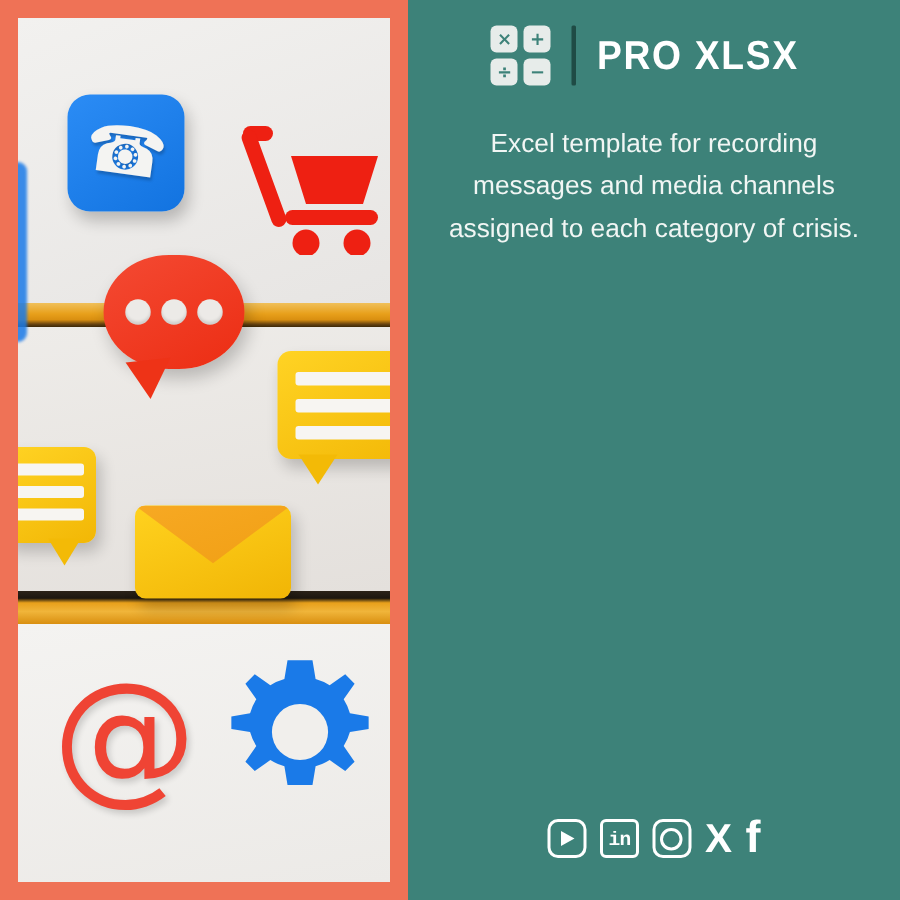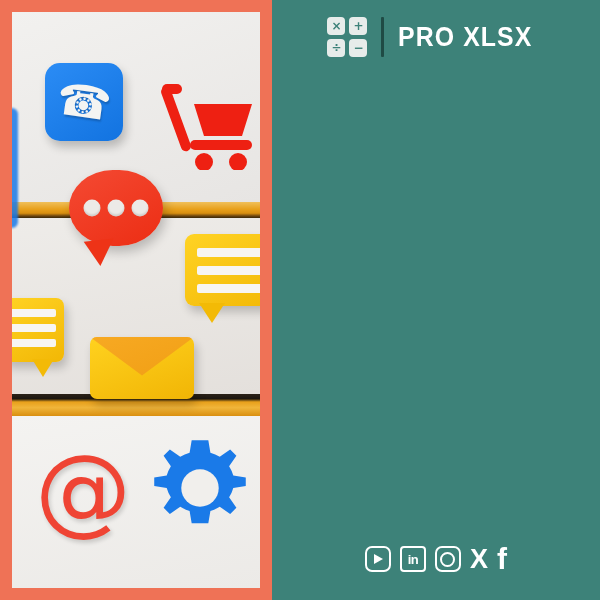--- a/index.html
+++ b/index.html
@@ -271,21 +271,21 @@
   .sbox {
     width: 26px; height: 26px;
     border: 2.5px solid #ffffff;
     border-radius: 7px;
     display: flex;
     align-items: center;
     justify-content: center;
     box-sizing: border-box;
     color: #ffffff;
   }
-  .sbox.sq { border-radius: 4px; }
+  .sbox.sq { border-radius: 4px; font-family: Liberation Mono, monospace; }
   .play-tri {
     width: 0; height: 0;
     border-left: 9px solid #ffffff;
     border-top: 5.5px solid transparent;
     border-bottom: 5.5px solid transparent;
     margin-left: 2px;
   }
   .in-text { font-size: 13px; font-weight: bold; line-height: 1; letter-spacing: -0.5px; }
   .ig-ring {
     width: 11px; height: 11px;
@@ -379,20 +379,21 @@
         <i>×</i>
         <i>+</i>
         <i>÷</i>
         <i>−</i>
       </div>
       <div class="brand-divider"></div>
       <div class="brand-name">PRO XLSX</div>
     </div>
 
 
+    <p class="subtext">Excel template for recording messages and media channels assigned to each category of crisis.</p>
 
     <div class="socials">
       <div class="sbox">
         <span class="play-tri"></span>
       </div>
       <div class="sbox sq">
         <span class="in-text">in</span>
       </div>
       <div class="sbox">
         <span class="ig-ring"></span>

